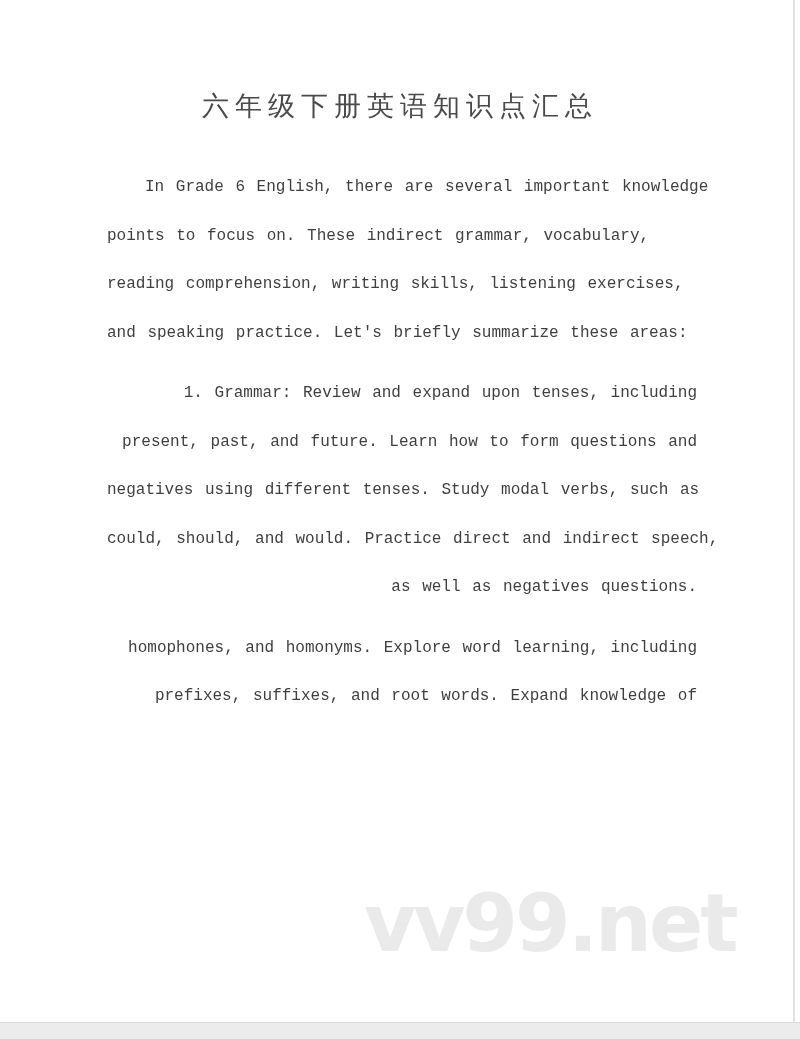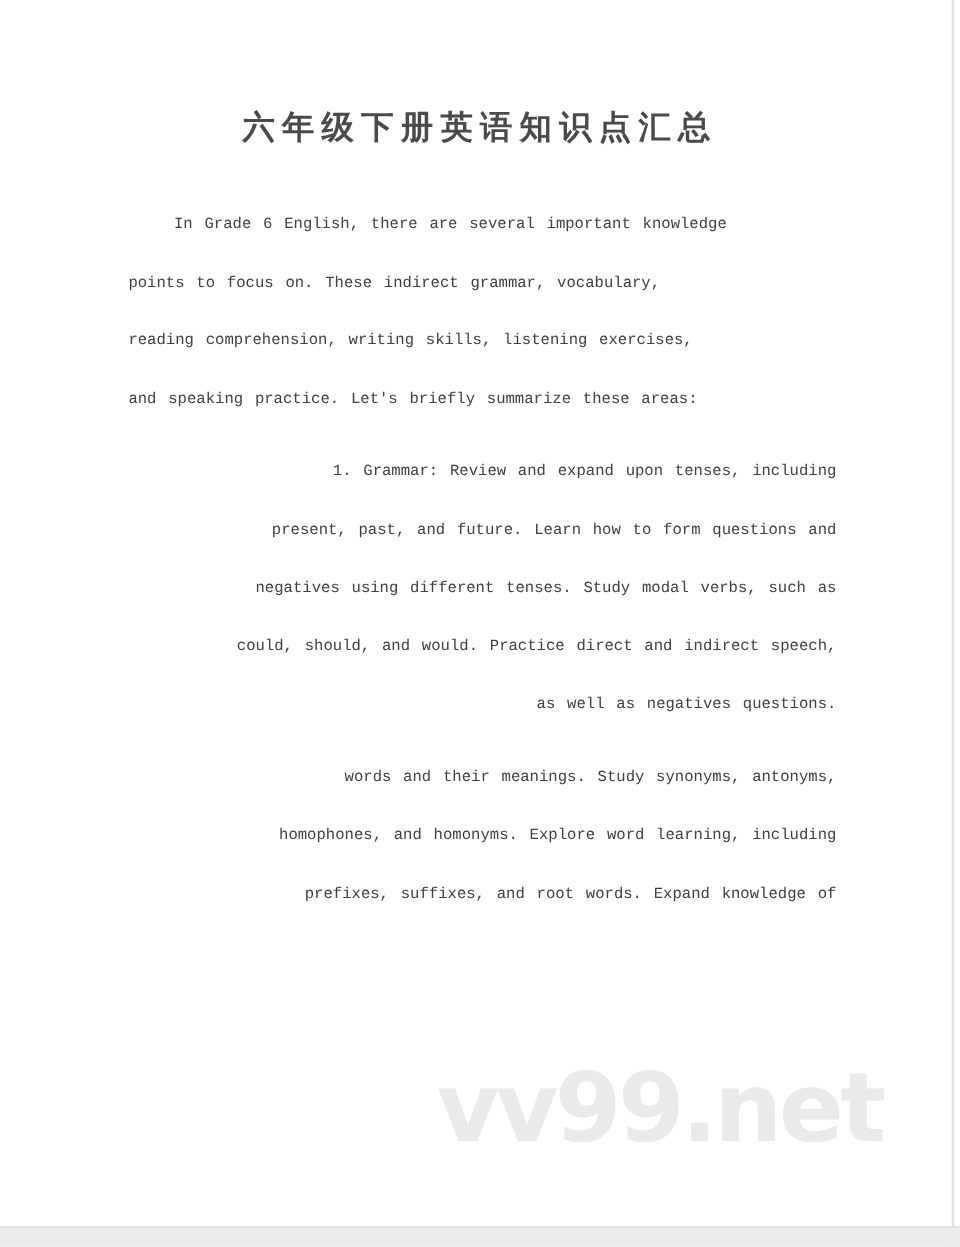--- a/index.html
+++ b/index.html
@@ -20,34 +20,34 @@
     background: #ffffff;
   }
   .title {
     position: absolute;
     top: 88px;
     left: 0;
     width: 100%;
     margin: 0;
     text-align: center;
     font-family: "Liberation Serif", "DejaVu Serif", serif;
-    font-weight: 700;
+    font-weight: 400;
     font-size: 27px;
     letter-spacing: 6px;
     color: #4a4a4a;
     white-space: nowrap;
   }
   .content {
     position: absolute;
     top: 163px;
     left: 107px;
     width: 590px;
     color: #3f3f3f;
     font-family: "Liberation Mono", "DejaVu Sans Mono", monospace;
-    font-size: 13px;
+    font-size: 16px;
   }
   .paragraph { margin: 0; }
   .paragraph + .paragraph { margin-top: 12px; text-align: right; }
   .line {
     height: 48.5px;
     line-height: 48.5px;
     white-space: pre;
     word-spacing: 2px;
   }
   .line.first {
@@ -98,21 +98,20 @@
         <div class="line">and speaking practice. Let's briefly summarize these areas:</div>
       </div>
       <div class="paragraph">
         <div class="line first">1. Grammar: Review and expand upon tenses, including</div>
         <div class="line">present, past, and future. Learn how to form questions and</div>
         <div class="line">negatives using different tenses. Study modal verbs, such as</div>
         <div class="line">could, should, and would. Practice direct and indirect speech,</div>
         <div class="line">as well as negatives questions.</div>
       </div>
       <div class="paragraph">
-        <div class="line">words and their meanings. Study synonyms, antonyms,</div>
         <div class="line">homophones, and homonyms. Explore word learning, including</div>
         <div class="line">prefixes, suffixes, and root words. Expand knowledge of</div>
       </div>
     </div>
 
   <div class="watermark">vv99.net</div>
 
   <div class="right-edge"></div>
 
   <div class="footer-band"></div>

